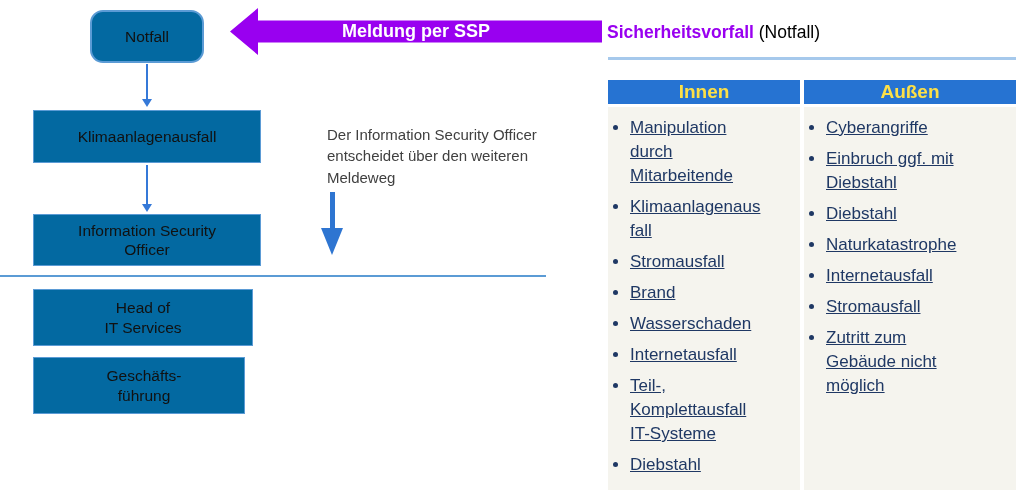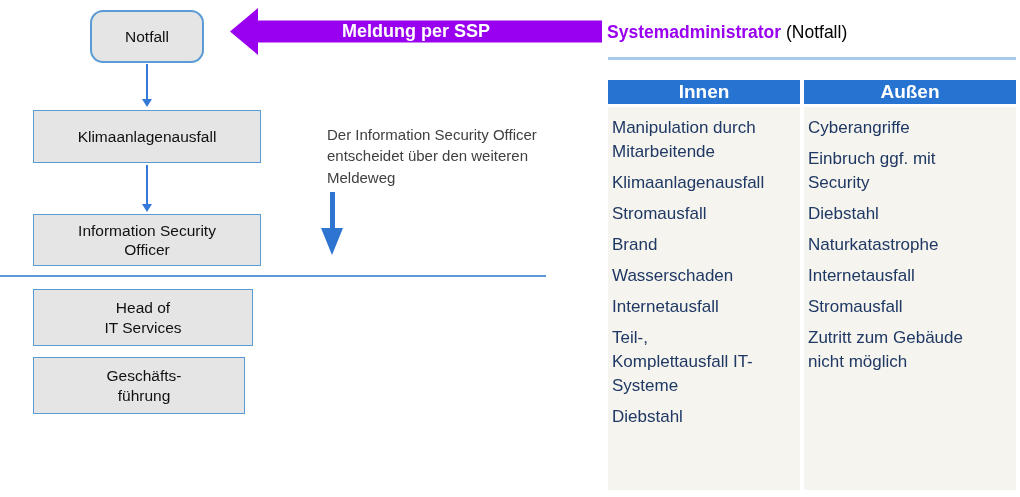--- a/index.html
+++ b/index.html
@@ -2,21 +2,21 @@
 <html><head>
 <meta charset="utf-8">
 <style>
   html,body{margin:0;padding:0;background:#ffffff;}
   .canvas{
     position:relative;width:1020px;height:497px;background:#ffffff;
     font-family:"Liberation Sans","DejaVu Sans",sans-serif;overflow:hidden;
   }
   
   .fbox{
-    position:absolute;background:#e5e5e5;border:1.5px solid #5B9BD5;
+    position:absolute;background:#0369a1;border:1.5px solid #5B9BD5;
     display:flex;align-items:center;justify-content:center;text-align:center;
     color:#111;font-size:15.5px;line-height:1.25;white-space:pre-line;box-sizing:border-box;
   }
   .fbox.rounded{border-radius:13px;border-width:2px;}
   #box-notfall{left:90px;top:10px;width:114px;height:53px;}
   #box-sysadmin{left:33px;top:110px;width:228px;height:53px;}
   #box-iso{left:33px;top:214px;width:228px;height:52px;}
   #box-headit{left:33px;top:289px;width:220px;height:57px;}
   #box-gf{left:33px;top:357px;width:212px;height:57px;padding-left:10px;}
   #box-kunde{left:312px;top:289px;width:200px;height:57px;}
@@ -49,29 +49,29 @@
   
   .heading{position:absolute;left:607px;top:22px;font-size:17.5px;color:#000;}
   .heading .hl{color:#9900F0;font-weight:bold;}
   
   .tbl{position:absolute;left:608px;top:57px;width:408px;height:433px;}
   .tbl-topline{height:3px;background:#A6C9EC;}
   .tbl-row{display:flex;gap:4px;}
   .tbl-hrow{height:44px;}
   .tbl-brow{margin-top:3px;height:383px;}
   .hcell{
-    background:#2673D2;color:#ffffff;font-weight:bold;font-size:19px;
+    background:#2673D2;color:#fde047;font-weight:bold;font-size:19px;
     display:flex;align-items:center;justify-content:center;box-sizing:border-box;margin-top:20px;
   }
   .bcell{background:#F5F4EE;box-sizing:border-box;overflow:hidden;}
   .col-l{width:192px;flex:none;}
   .col-r{flex:1;}
   .blist{
-    margin:0;padding:9px 0 0 4px;list-style:disc outside;
-    color:#1F3864;font-size:17px;line-height:24px;
+    margin:0;padding:9px 0 0 22px;list-style:disc outside;
+    color:#1F3864;font-size:17px;line-height:24px;text-decoration:underline;
   }
   .blist li{margin:0 0 7px 0;overflow-wrap:break-word;}
   .col-l .blist{padding-right:35px;}
   .col-r .blist{padding-right:46px;}
 </style>
 </head>
 <body>
 
 <div class="canvas">
 
@@ -100,21 +100,21 @@
   <div class="note">Der Information Security Officer entscheidet über den weiteren Meldeweg</div>
   <div class="darrow-body"></div>
   <div class="darrow-head"></div>
 
   <svg class="banner-svg" viewBox="0 0 372 47" preserveAspectRatio="none">
     <polygon points="0,23.5 28,0 28,12.5 372,12.5 372,34.5 28,34.5 28,47" fill="#9900F0"></polygon>
   </svg>
   <div class="banner-label">Meldung per SSP</div>
 
   <div class="heading">
-    <span class="hl">Systemadministrator</span>
+    <span class="hl">Sicherheitsvorfall</span>
     <span>(Notfall)</span>
   </div>
 
   <div class="tbl">
     <div class="tbl-topline"></div>
     <div class="tbl-row tbl-hrow">
       <div class="hcell col-l">Innen</div>
       <div class="hcell col-r">Außen</div>
     </div>
     <div class="tbl-row tbl-brow">
@@ -126,21 +126,21 @@
             <li>Brand</li>
             <li>Wasserschaden</li>
             <li>Internetausfall</li>
             <li>Teil-, Komplettausfall IT-Systeme</li>
             <li>Diebstahl</li>
           </ul>
       </div>
       <div class="bcell col-r">
         <ul class="blist">
             <li>Cyberangriffe</li>
-            <li>Einbruch ggf. mit Security</li>
+            <li>Einbruch ggf. mit Diebstahl</li>
             <li>Diebstahl</li>
             <li>Naturkatastrophe</li>
             <li>Internetausfall</li>
             <li>Stromausfall</li>
             <li>Zutritt zum Gebäude nicht möglich</li>
           </ul>
       </div>
     </div>
   </div>
 

